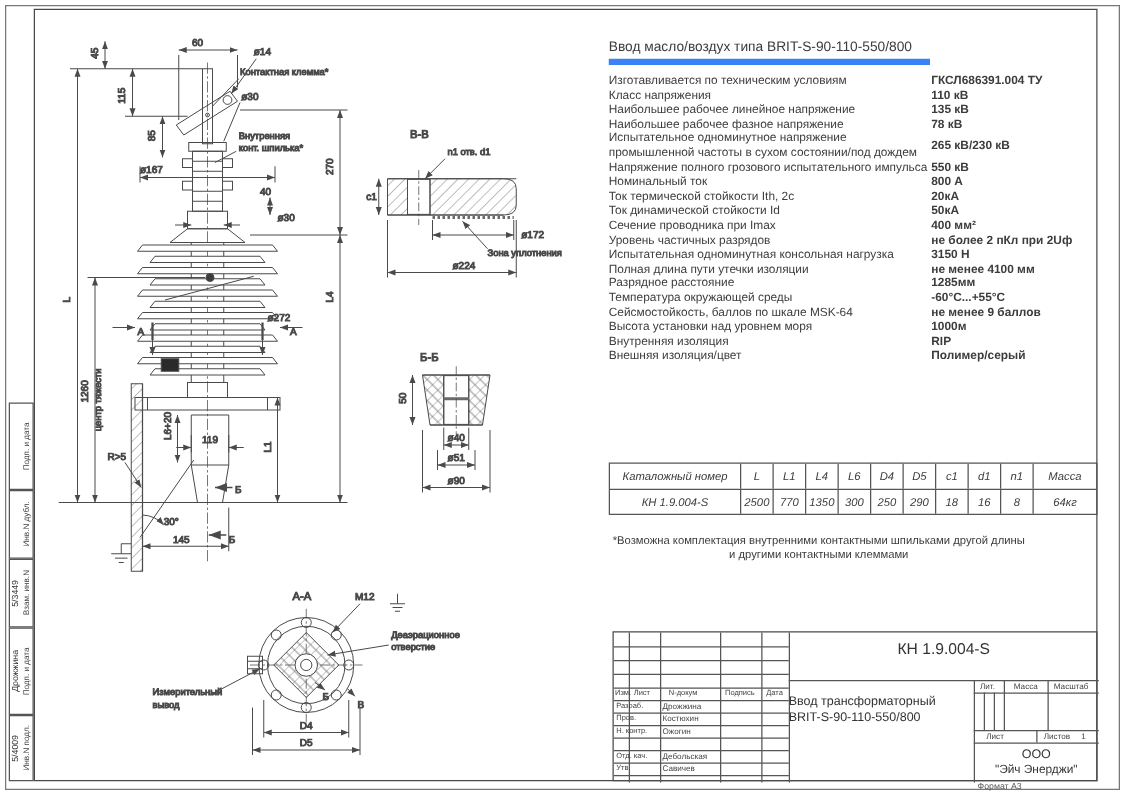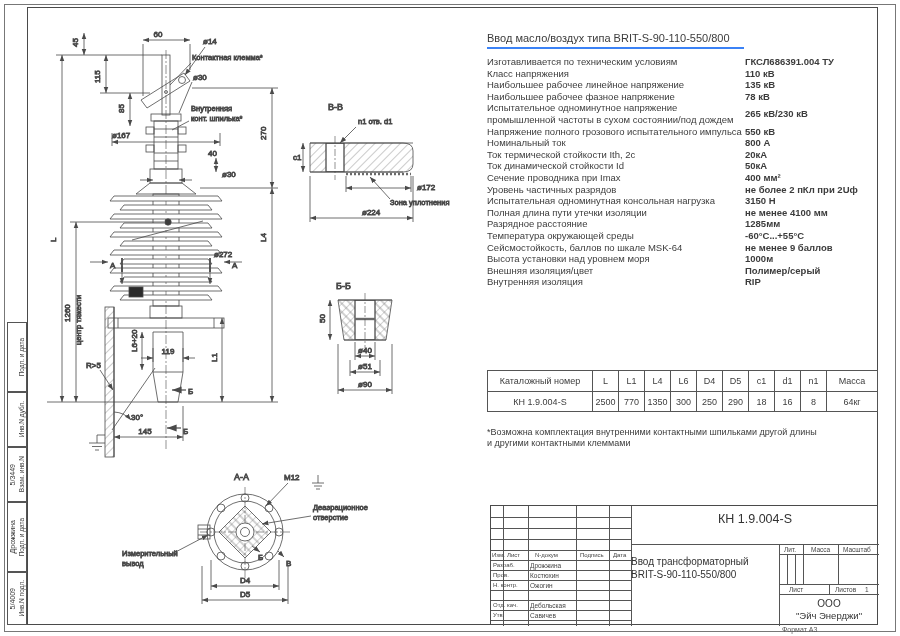--- a/index.html
+++ b/index.html
@@ -9,34 +9,34 @@
   
   #outer-border { left:4px; top:4px; width:892px; height:628px; border:1px solid #777; }
   #inner-frame { left:27px; top:7px; width:851px; height:618px; border:1.2px solid #4a4a4a; }
   
   .stamp-cell { left:7px; width:20px; border:0.8px solid #555; display:flex; flex-direction:row; }
   .stamp-cell .half { width:10px; display:flex; align-items:center; justify-content:center; overflow:visible; }
   .vt { writing-mode:vertical-rl; transform:rotate(180deg); white-space:nowrap; font-size:6.5px; color:#444; }
   .vt.hand { font-size:7px; color:#333; }
   
   #specs { left:487px; top:28px; width:392px; }
-  #specs-title { font-size:11px; color:#3c3c3c; border-bottom:2px solid #3b82f6; display:inline-block; padding:0 14px 3px 0; margin-bottom:7px; }
+  #specs-title { font-size:11px; color:#3c3c3c; border-bottom:5px solid #3b82f6; display:inline-block; padding:0 14px 3px 0; margin-bottom:7px; }
   .spec-row { display:flex; align-items:center; font-size:9.5px; line-height:11.6px; }
   .spec-label { width:258px; }
   .spec-value { flex:1;font-weight:bold; }
   
   #cat-table { left:487px; top:370px; width:391px; border:1px solid #555; font-size:9px; }
-  .ct-row { display:flex; height:20px; }
+  .ct-row { display:flex; height:20px;font-style:italic; }
   .ct-row + .ct-row { border-top:1px solid #555; }
   .ct-cell { border-left:1px solid #555; display:flex; align-items:center; justify-content:center; }
   .ct-cell:first-child { border-left:none; width:104px; }
   .ct-dim { width:26px; }
   .ct-mass { width:51px; }
   
-  #footnote { left:487px; top:427px; width:392px; font-size:9px; line-height:11px; }
+  #footnote { left:459px; top:427px; width:392px; font-size:9px; line-height:11px;text-align:center; }
   
   #tb { left:490px; top:505px; width:388px; height:120px; border:1.2px solid #4a4a4a; }
   .tl { position:absolute; background:#555; }
   .tb-txt { position:absolute; font-size:6px; color:#444; white-space:nowrap; }
   .tb-name { font-size:6.5px; }
   #tb-docnum { left:140px; top:6px; width:248px; text-align:center; font-size:12.5px; color:#333; }
   .tb-title-line { left:140px; width:148px; text-align:left; font-size:10px; color:#333; }
   .tb-company { left:288px; width:100px; text-align:center; color:#333; }
   #format-note { left:782px; top:626px; font-size:7px; color:#555; }
   svg text { font-family:"Liberation Sans",sans-serif; font-size:8px; fill:#3c3c3c; }
@@ -399,26 +399,26 @@
     </div>
   <div class="spec-row">
       <div class="spec-label">Сейсмостойкость, баллов по шкале MSK-64</div>
       <div class="spec-value">не менее 9 баллов</div>
     </div>
   <div class="spec-row">
       <div class="spec-label">Высота установки над уровнем моря</div>
       <div class="spec-value">1000м</div>
     </div>
   <div class="spec-row">
+      <div class="spec-label">Внутренняя изоляция</div>
+      <div class="spec-value">RIP</div>
+    </div>
+  <div class="spec-row">
       <div class="spec-label">Внешняя изоляция/цвет</div>
       <div class="spec-value">Полимер/серый</div>
-    </div>
-  <div class="spec-row">
-      <div class="spec-label">Внутренняя изоляция</div>
-      <div class="spec-value">RIP</div>
     </div>
 </div>
 
 <div class="abs" id="cat-table">
   <div class="ct-row">
     <div class="ct-cell">Каталожный номер</div>
     <div class="ct-cell ct-dim">L</div>
     <div class="ct-cell ct-dim">L1</div>
     <div class="ct-cell ct-dim">L4</div>
     <div class="ct-cell ct-dim">L6</div>

